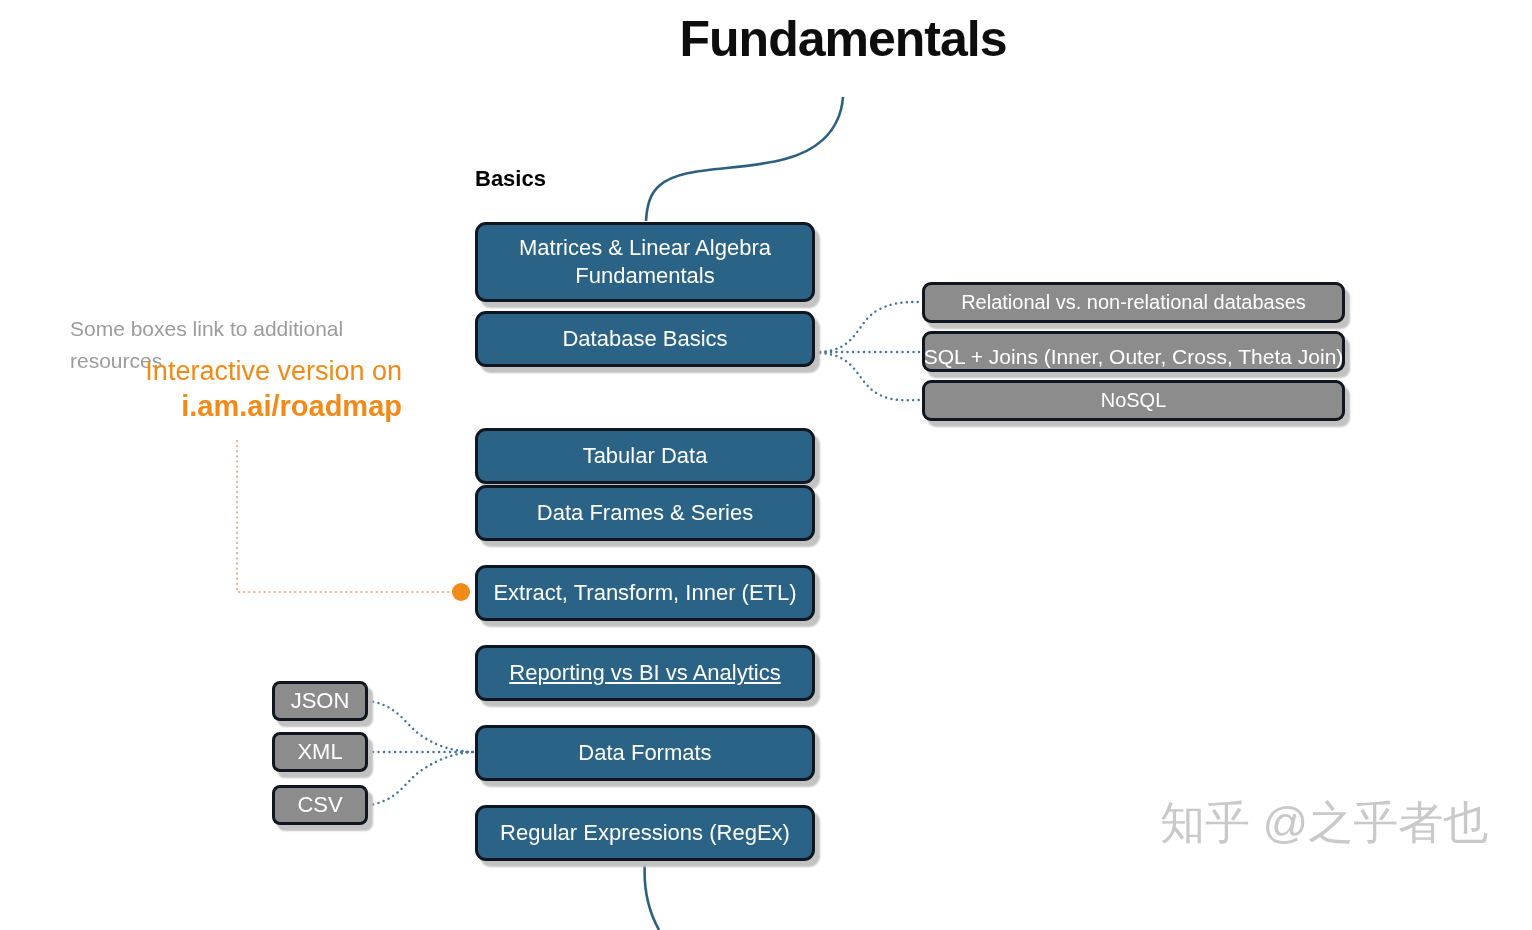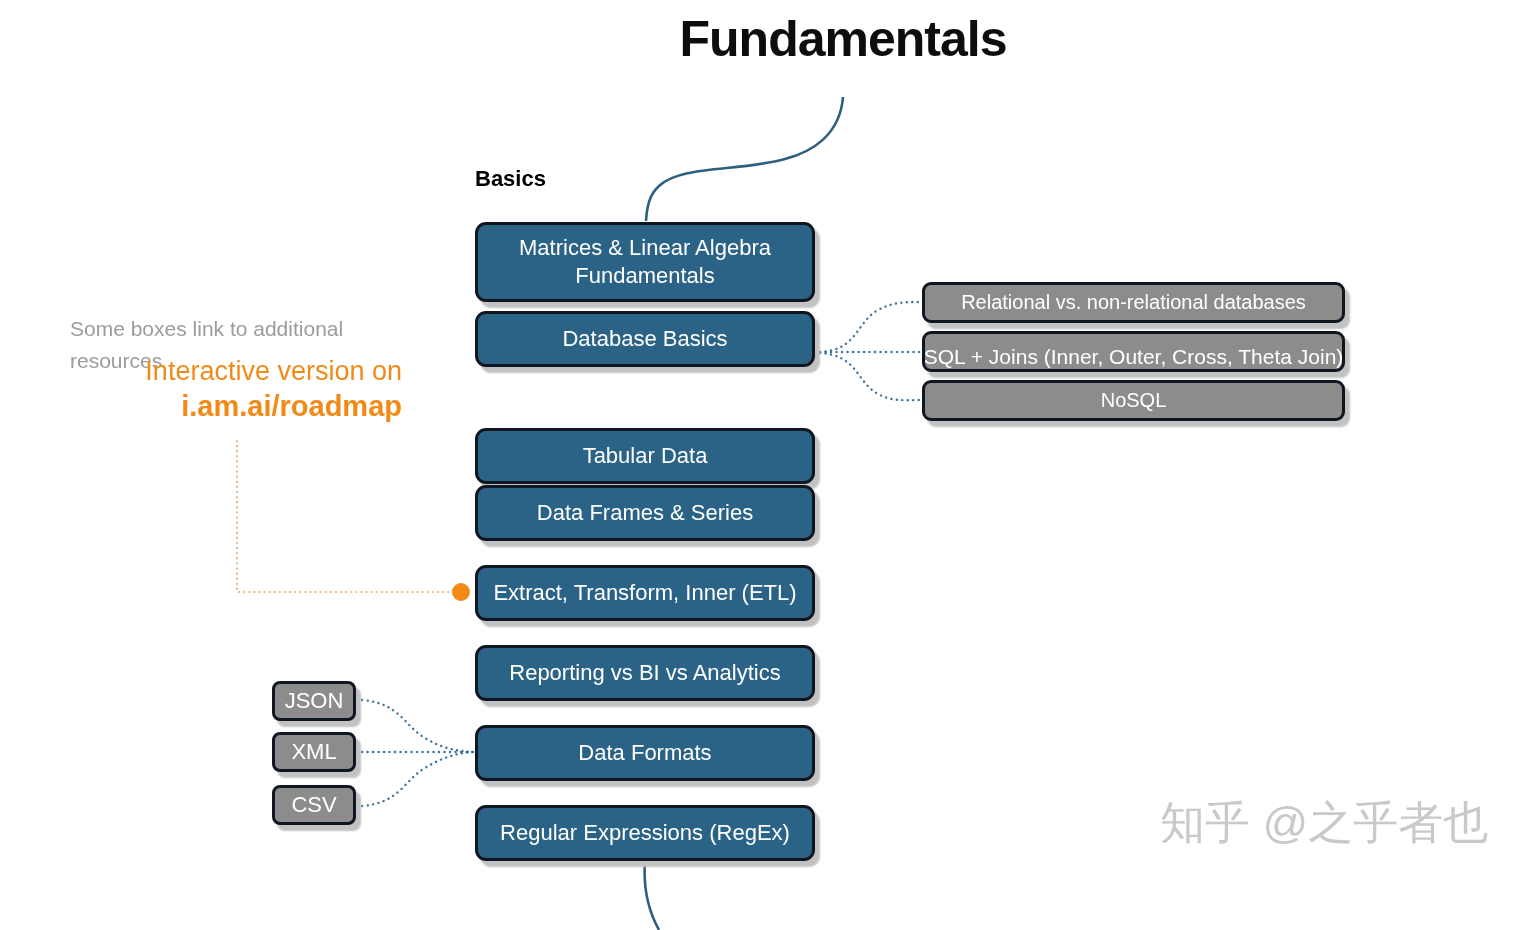--- a/index.html
+++ b/index.html
@@ -18,29 +18,29 @@
   .section-heading{position:absolute;left:475px;top:166px;font-size:22px;font-weight:700;
       color:#000000;margin:0;}
 
   .node{position:absolute;display:flex;align-items:center;justify-content:center;
       text-align:center;color:#ffffff;box-sizing:border-box;
       border:3px solid var(--node_border);box-shadow:5px 6px 2px var(--shadow_gray);}
   .blue-node{left:475px;width:340px;height:56px;background:var(--node_blue);
       border-radius:11px;font-size:22px;line-height:28px;padding:0 2px;}
   .m0{top:222px;height:80px;}
   .m1{top:311px;} .m2{top:408px;margin-top:20px;} .m3{top:485px;} .m4{top:565px;}
-  .m5{top:645px;} .m6{top:725px;} .m7{top:805px;}
+  .m5{top:645px;text-decoration:underline;} .m6{top:725px;} .m7{top:805px;}
 
   .right-node{left:922px;width:423px;height:41px;background:var(--node_gray);
       border-radius:9px;font-size:20px;}
   .r0{top:282px;} .r1{top:331px;align-items:flex-end;} .r2{top:380px;}
   .clip{overflow:hidden;white-space:nowrap;font-size:21px;}
   .clip span{flex:0 0 auto;}
 
-  .small-node{left:272px;width:84px;height:40px;background:var(--node_gray);
+  .small-node{left:272px;width:96px;height:40px;background:var(--node_gray);
       border-radius:8px;font-size:22px;}
   .l0{top:681px;} .l1{top:732px;} .l2{top:785px;}
 
   .note-resources{position:absolute;left:70px;top:313px;width:322px;text-align:left;
       font-size:21px;line-height:32px;color:var(--note_gray);}
   .note-interactive{position:absolute;left:60px;top:356px;width:342px;text-align:right;
       color:var(--accent_orange);z-index:3;}
   .note-interactive .line1{font-size:27px;line-height:30px;}
   .note-interactive .line2{font-size:29px;line-height:40px;font-weight:700;cursor:pointer;}
 

